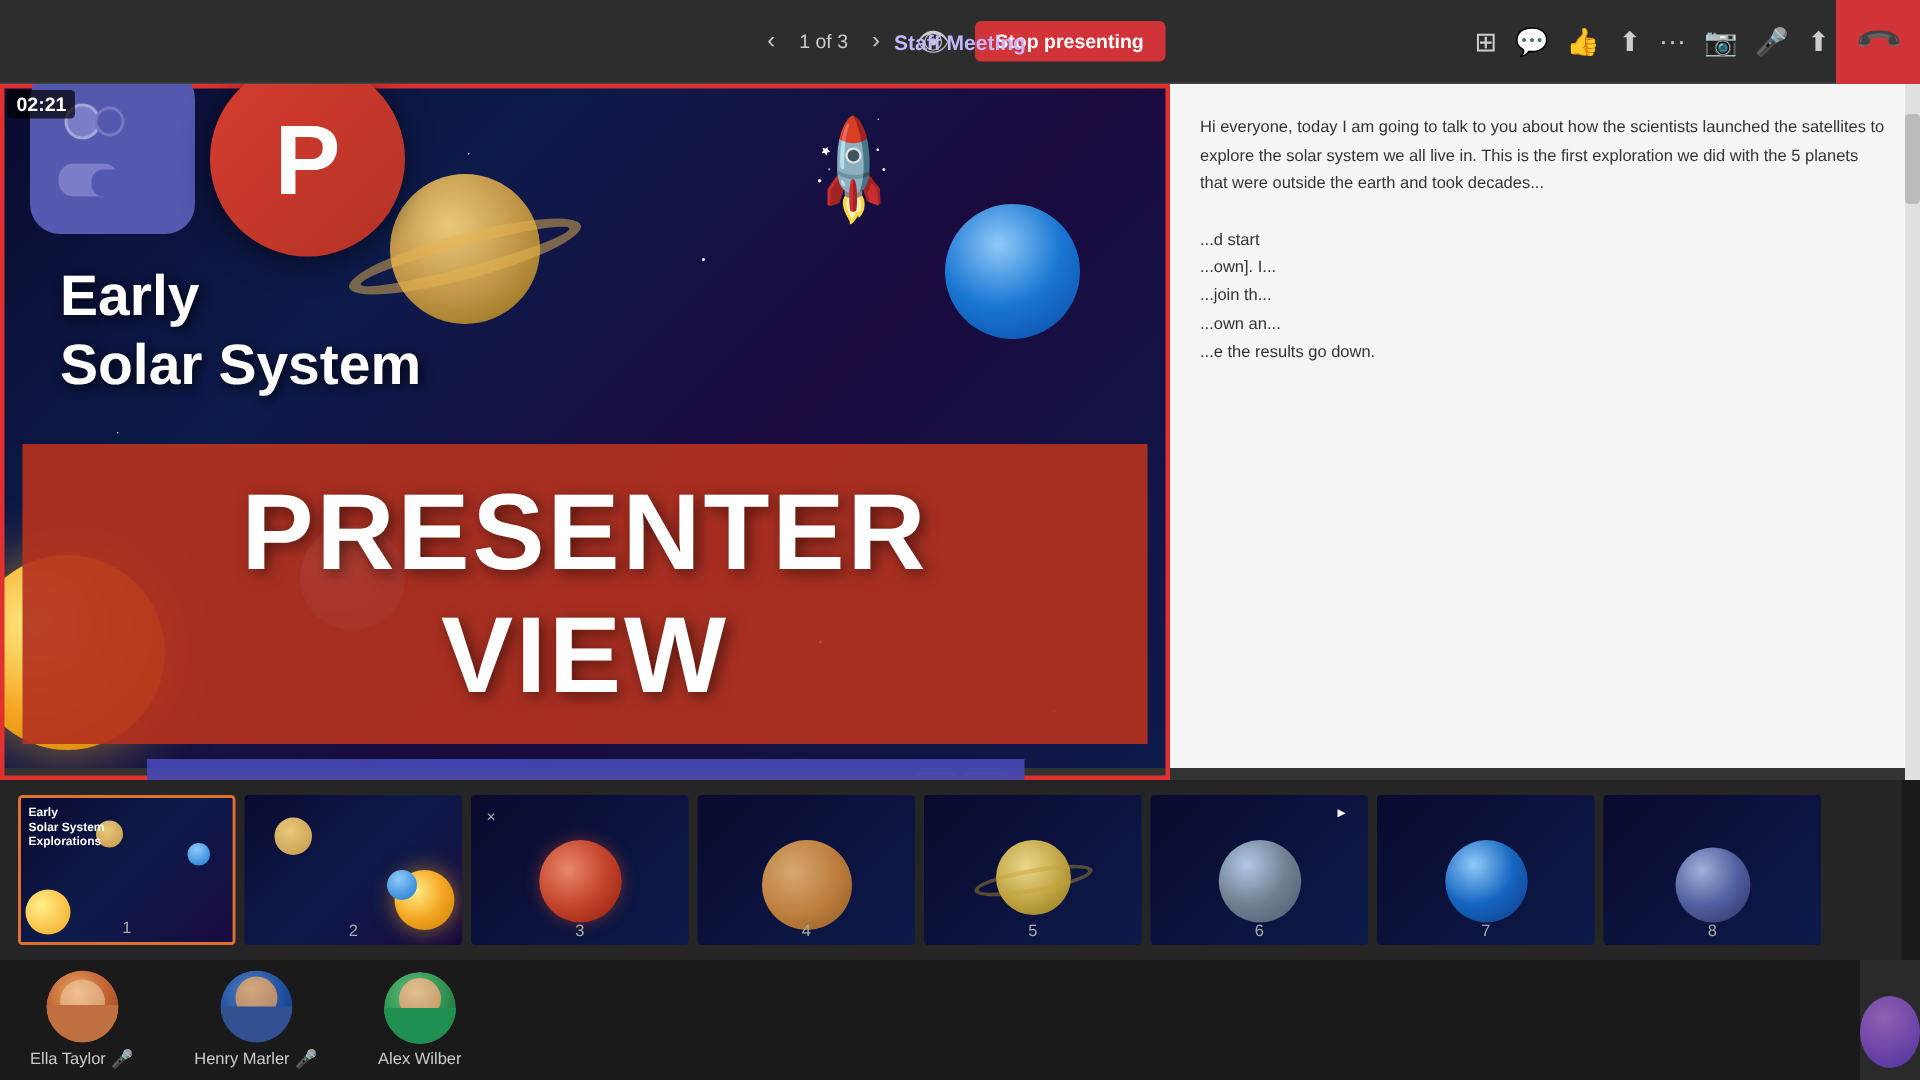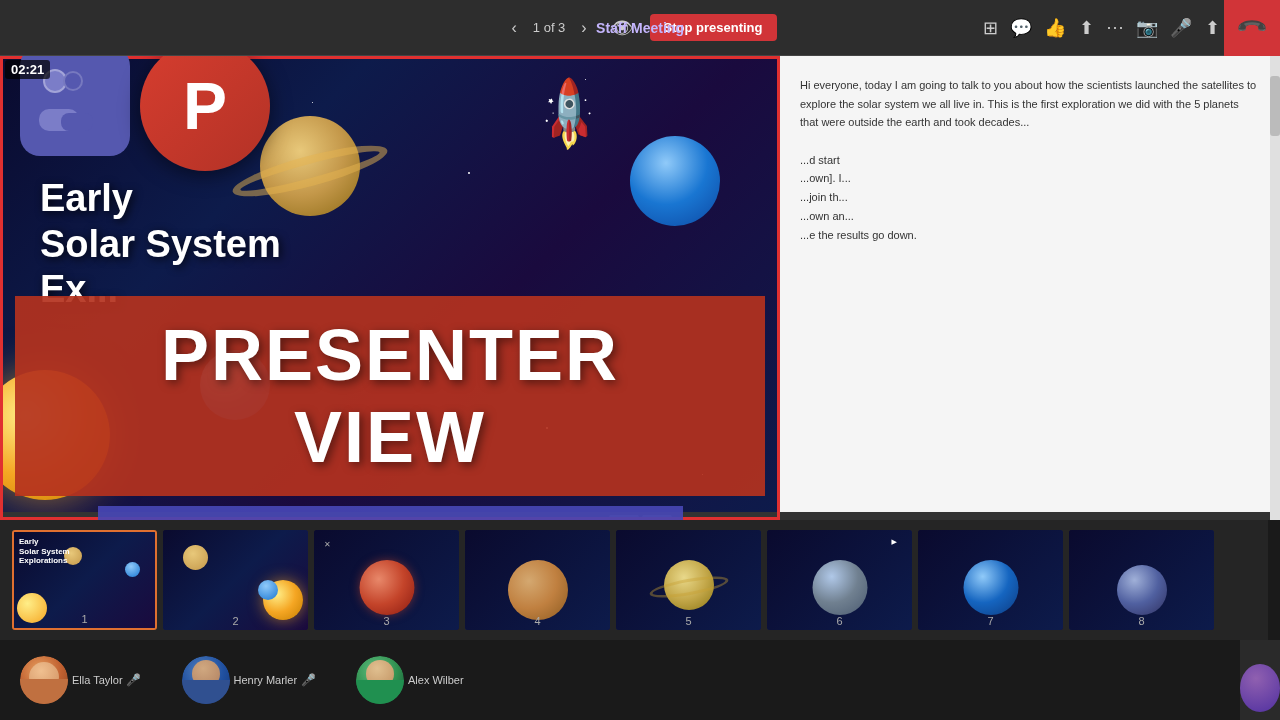--- a/index.html
+++ b/index.html
@@ -358,20 +358,21 @@
       right: 0;
       height: 80px;
       background: #1a1a1a;
       display: flex;
       align-items: center;
       padding: 0 20px;
       gap: 40px;
     }
     .participant {
       display: flex;
+      flex-direction: column;
       align-items: center;
       gap: 4px;
     }
     .participant-avatar {
       width: 48px;
       height: 48px;
       border-radius: 50%;
       overflow: hidden;
       position: relative;
     }
@@ -502,21 +503,20 @@
       <div class="planet planet-saturn"></div>
       <div class="saturn-ring"></div>
       <div class="planet planet-earth"></div>
       <div class="planet planet-large-blue"></div>
 
       <div class="rocket">🚀</div>
 
       <div class="slide-title">
         <div>Early</div>
         <div>Solar System</div>
-        <div>Ex...</div>
       </div>
 
       <div class="overlay-presenter-view">
         <div class="presenter-view-banner">
           <span class="presenter-view-text">PRESENTER VIEW</span>
         </div>
         <br>
         <div class="in-teams-banner">
           
         </div>

